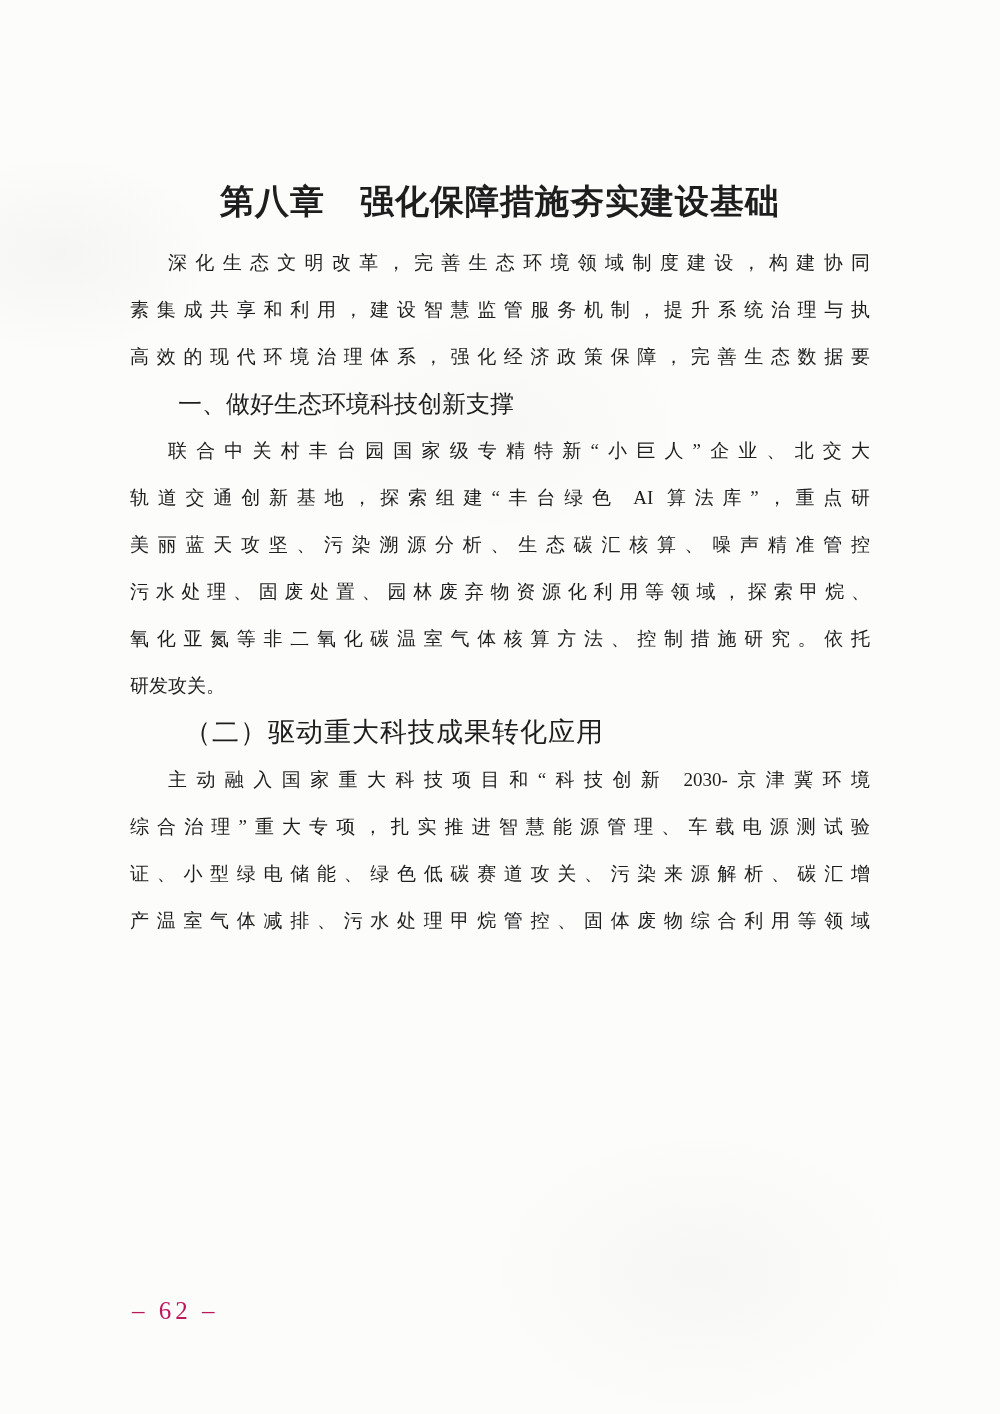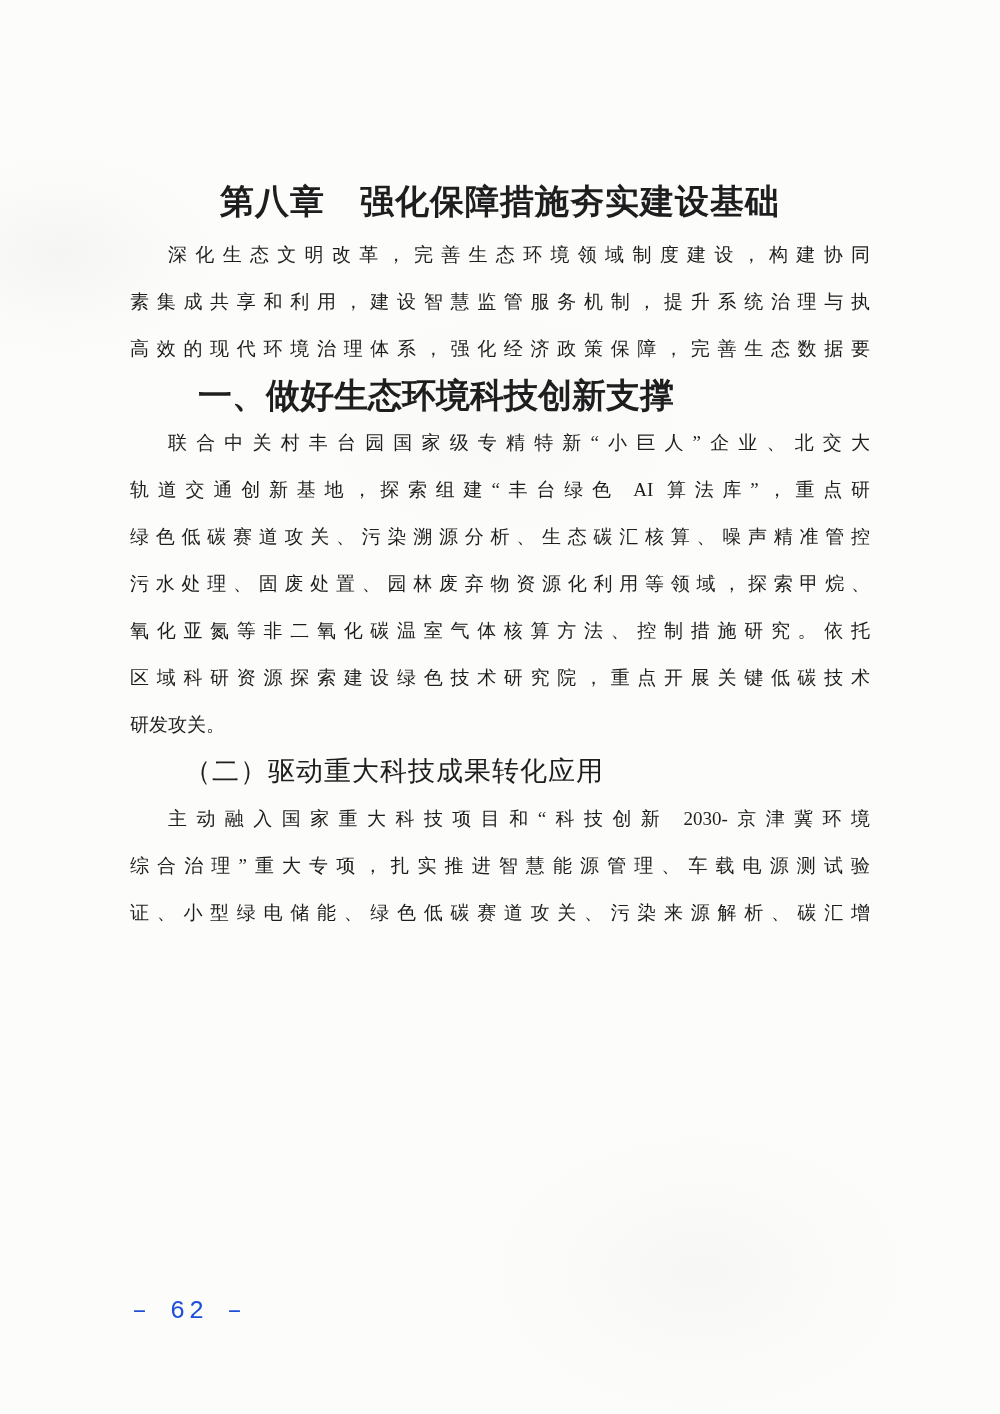--- a/index.html
+++ b/index.html
@@ -30,21 +30,21 @@
   }
   .content {
     position: absolute;
     left: 130px;
     top: 178px;
     width: 740px;
   }
   .chapter-title {
     height: 47px;
     line-height: 47px;
-    margin-bottom: 6px;
+    margin-bottom: 14px;
     font-family: "Liberation Sans", "DejaVu Sans", sans-serif;
     font-weight: 700;
     font-size: 34px;
     text-align: center;
     letter-spacing: 1px;
     white-space: nowrap;
   }
   .line {
     height: 47px;
     line-height: 47px;
@@ -56,39 +56,38 @@
     white-space: nowrap;
   }
   .line.end {
     text-align-last: left;
   }
   .line.indent {
     text-indent: 2em;
   }
   .line.h-bold {
     font-family: "Liberation Sans", "DejaVu Sans", sans-serif;
-    font-weight: 700;
-    font-size: 34px;
+    font-weight: 400;
+    font-size: 24px;
     text-align-last: left;
     text-indent: 2em;
   }
   .line.h-kai {
     font-size: 27px;
     text-align-last: left;
     text-indent: 2em;
     letter-spacing: 1px;
   }
   .page-number {
     position: absolute;
     left: 132px;
     top: 1297px;
     font-size: 25px;
     letter-spacing: 4px;
-    color: #1d4ed8;
-    font-family: Liberation Mono, monospace;
+    color: #be185d;
   }
 </style>
 </head>
 <body>
 
 <div class="page">
   <div class="content">
 
     <div class="chapter-title">第八章　强化保障措施夯实建设基础</div>
 
@@ -97,31 +96,31 @@
       <div class="line">素集成共享和利用，建设智慧监管服务机制，提升系统治理与执</div>
       <div class="line">高效的现代环境治理体系，强化经济政策保障，完善生态数据要</div>
     </div>
 
     <div class="line h-bold">一、做好生态环境科技创新支撑</div>
 
 
     <div>
       <div class="line indent">联合中关村丰台园国家级专精特新“小巨人”企业、北交大</div>
       <div class="line">轨道交通创新基地，探索组建“丰台绿色 AI 算法库”，重点研</div>
-      <div class="line">绿色低碳赛道攻关、污染溯源分析、生态碳汇核算、噪声精准管控</div>
+      <div class="line">美丽蓝天攻坚、污染溯源分析、生态碳汇核算、噪声精准管控</div>
       <div class="line">污水处理、固废处置、园林废弃物资源化利用等领域，探索甲烷、</div>
       <div class="line">氧化亚氮等非二氧化碳温室气体核算方法、控制措施研究。依托</div>
-      <div class="line">区域科研资源探索建设绿色技术研究院，重点开展关键低碳技术</div>
       <div class="line end">研发攻关。</div>
     </div>
 
     <div class="line h-kai">（二）驱动重大科技成果转化应用</div>
 
     <div>
       <div class="line indent">主动融入国家重大科技项目和“科技创新 2030-京津冀环境</div>
       <div class="line">综合治理”重大专项，扎实推进智慧能源管理、车载电源测试验</div>
       <div class="line">证、小型绿电储能、绿色低碳赛道攻关、污染来源解析、碳汇增</div>
+      <div class="line">产温室气体减排、污水处理甲烷管控、固体废物综合利用等领域</div>
     </div>
 
   </div>
 
   <div class="page-number">– 62 –</div>
 </div>
 
 </body></html>

